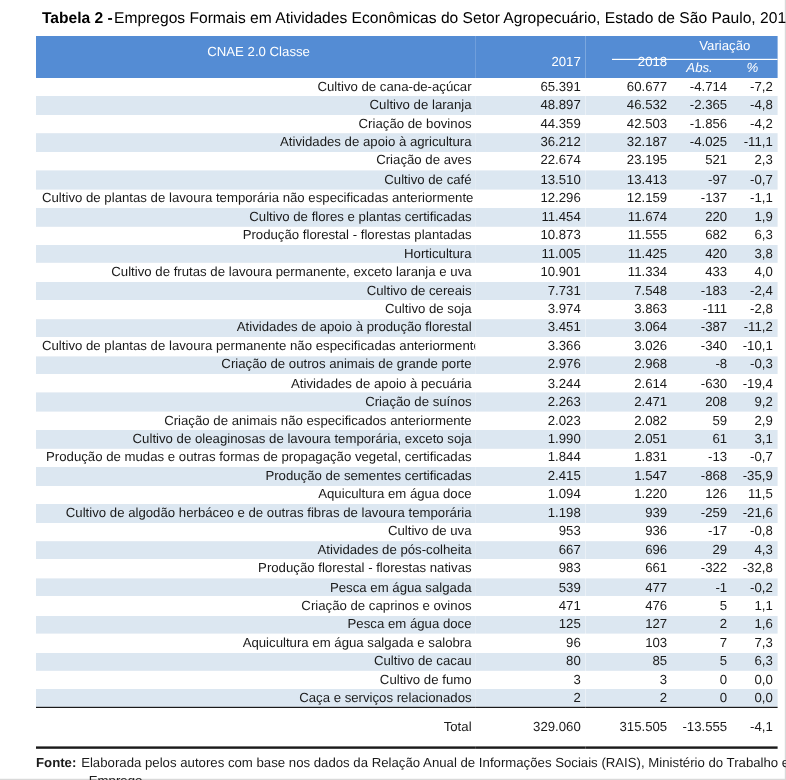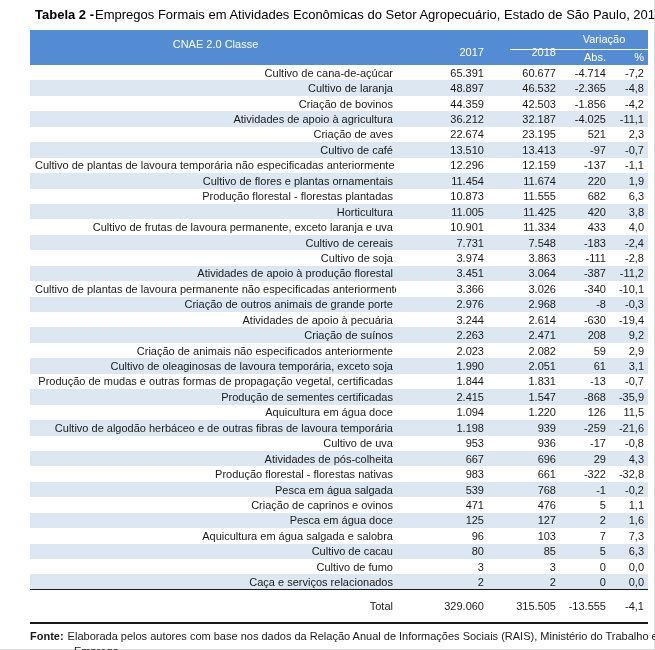--- a/index.html
+++ b/index.html
@@ -68,23 +68,23 @@
     text-align: right;
     padding: 16px 4px 7px 0;
     vertical-align: middle;
   }
   .th-variacao {
     text-align: center;
     vertical-align: middle;
     padding: 0 0 2px 0;
   }
   .th-abs, .th-pct {
-    text-align: right;
     padding: 0 4px 1px 0;
     vertical-align: middle;
+    font-style: italic;
   }
   .variacao-underline {
     position: absolute;
     top: 19px;
     right: 0;
     width: 138px;
     height: 1px;
     background: #ffffff;
   }
 
@@ -194,21 +194,21 @@
             <td class="cell-num">-0,7</td>
           </tr>
           <tr>
             <td class="cell-label">Cultivo de plantas de lavoura temporária não especificadas anteriormente</td>
             <td class="cell-num">12.296</td>
             <td class="cell-num">12.159</td>
             <td class="cell-num">-137</td>
             <td class="cell-num">-1,1</td>
           </tr>
           <tr>
-            <td class="cell-label">Cultivo de flores e plantas ornamentais</td>
+            <td class="cell-label">Cultivo de flores e plantas certificadas</td>
             <td class="cell-num">11.454</td>
             <td class="cell-num">11.674</td>
             <td class="cell-num">220</td>
             <td class="cell-num">1,9</td>
           </tr>
           <tr>
             <td class="cell-label">Produção florestal - florestas plantadas</td>
             <td class="cell-num">10.873</td>
             <td class="cell-num">11.555</td>
             <td class="cell-num">682</td>
@@ -336,21 +336,21 @@
           <tr>
             <td class="cell-label">Produção florestal - florestas nativas</td>
             <td class="cell-num">983</td>
             <td class="cell-num">661</td>
             <td class="cell-num">-322</td>
             <td class="cell-num">-32,8</td>
           </tr>
           <tr>
             <td class="cell-label">Pesca em água salgada</td>
             <td class="cell-num">539</td>
-            <td class="cell-num">768</td>
+            <td class="cell-num">477</td>
             <td class="cell-num">-1</td>
             <td class="cell-num">-0,2</td>
           </tr>
           <tr>
             <td class="cell-label">Criação de caprinos e ovinos</td>
             <td class="cell-num">471</td>
             <td class="cell-num">476</td>
             <td class="cell-num">5</td>
             <td class="cell-num">1,1</td>
           </tr>

